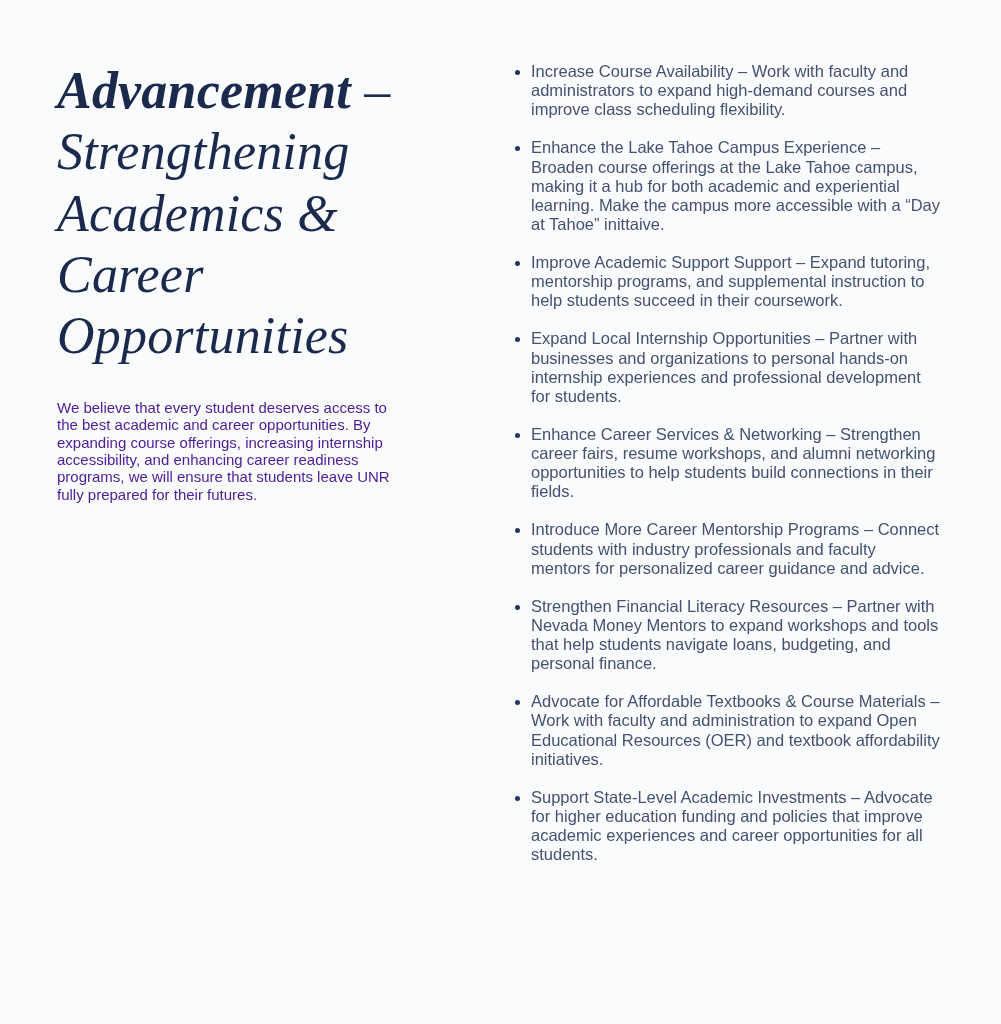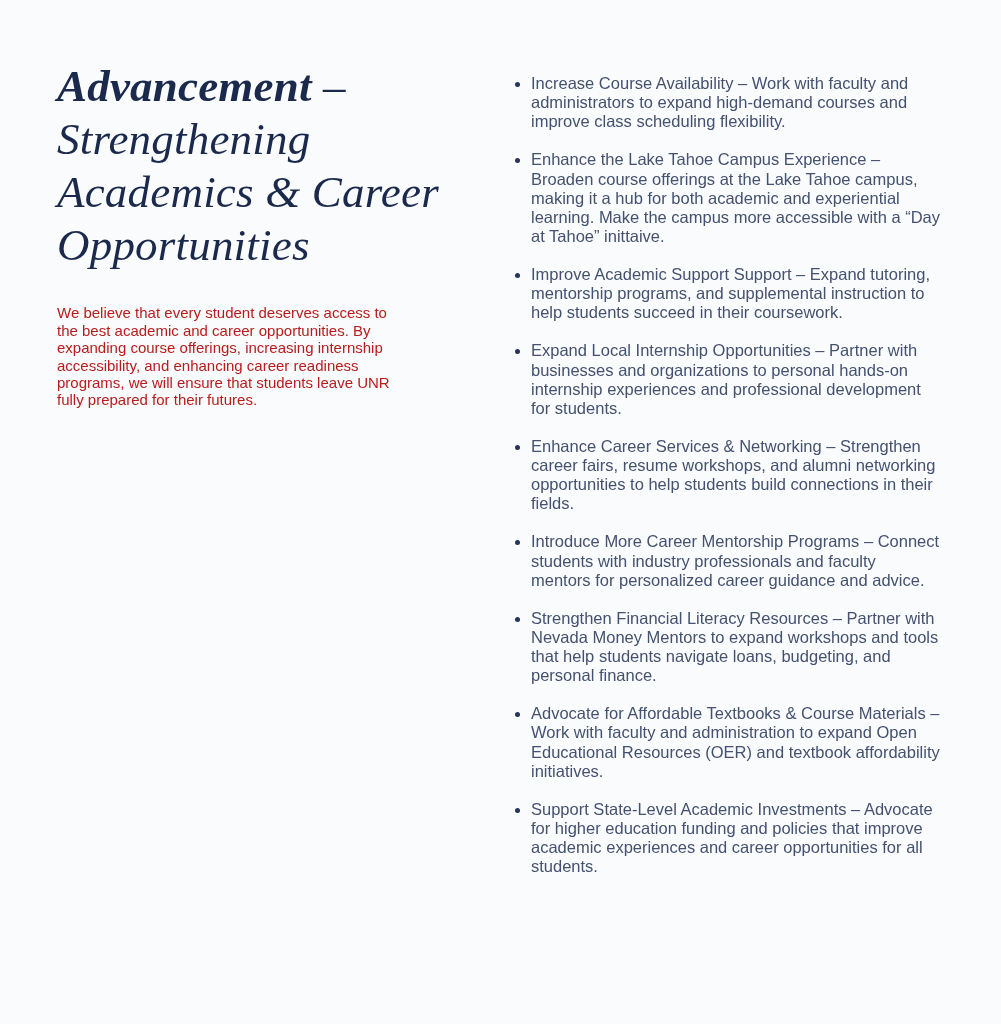--- a/index.html
+++ b/index.html
@@ -19,49 +19,49 @@
     position: absolute;
     left: 57px;
     top: 60px;
     width: 392px;
   }
   .page-title {
     margin: 0 0 32px 0;
     font-family: "Liberation Serif", "DejaVu Serif", serif;
     font-style: italic;
     font-weight: 400;
-    font-size: 45px;
+    font-size: 52px;
     line-height: 1.18;
     color: #1b2a4c;
     letter-spacing: 0.2px;
   }
   .page-title .title-emphasis {
     font-weight: 700;
     font-style: italic;
   }
   .intro-paragraph {
     margin: 0;
     max-width: 342px;
     font-size: 15px;
     line-height: 1.16;
-    color: #b91c1c;
+    color: #4c1d95;
   }
   .right-col {
     position: absolute;
     left: 510px;
     top: 62px;
     width: 430px;
   }
   .bullet-list {
     margin: 0;
     padding: 0 0 0 21px;
     list-style: disc;
   }
   .bullet-list li {
-    margin: 12px 0 19px 0;
+    margin: 0 0 19px 0;
     font-size: 16.5px;
     line-height: 1.16;
     color: #44516f;
   }
   .bullet-list li::marker {
     color: #25345a;
     font-size: 15px;
   }
 </style>
 </head>

